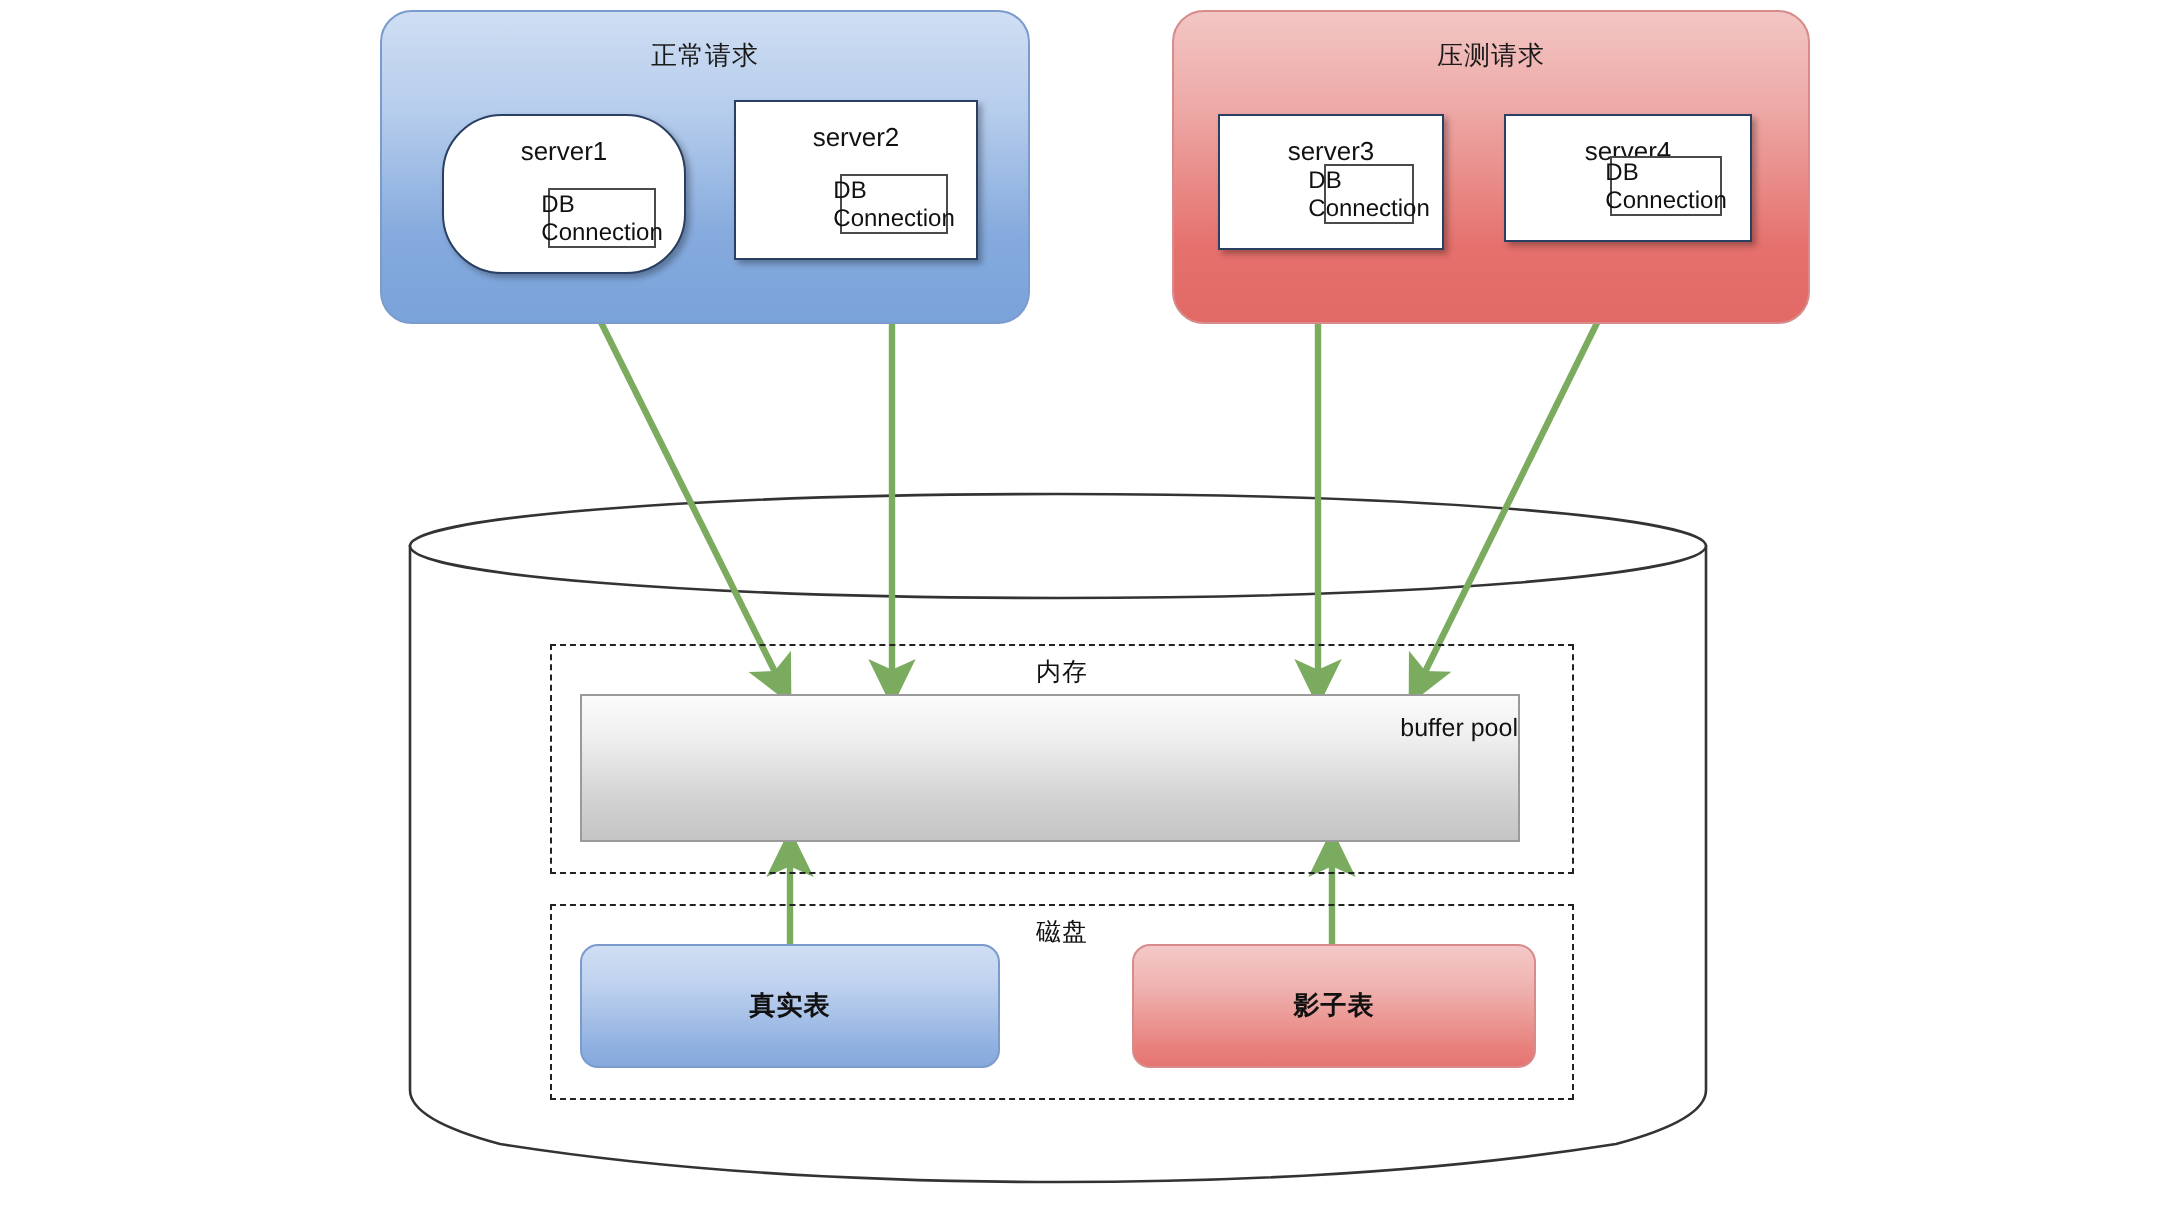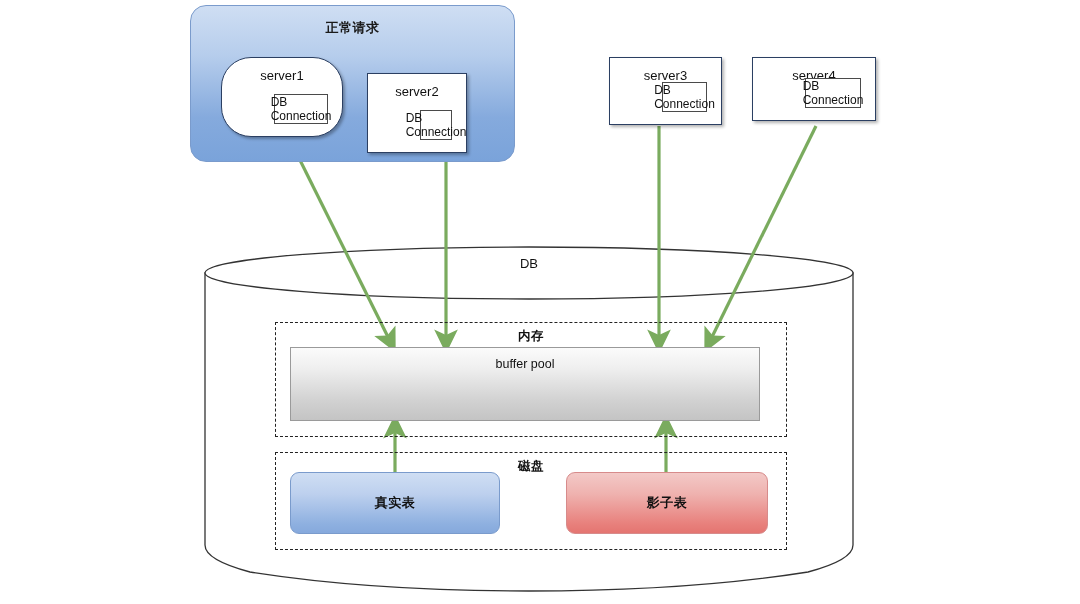--- a/index.html
+++ b/index.html
@@ -50,21 +50,21 @@
     background: linear-gradient(to bottom, #f2c6c4 0%, #eda8a5 32%, #e5706c 76%, #e26a66 100%);
   }
   .group-title {
     position: absolute;
     top: 13px;
     left: 0;
     right: 0;
     text-align: center;
     font-size: 13px;
     color: #1a1a1a;
-    font-weight: bold;
+    font-weight: normal;
     letter-spacing: 0.5px;
   }
 
   
   .server-box {
     position: absolute;
     background: #ffffff;
     border: 1.6px solid #2b3f62;
     box-sizing: border-box;
     box-shadow: 2px 2px 3px rgba(0,0,0,0.30);
@@ -89,21 +89,21 @@
     box-sizing: border-box;
     display: flex;
     align-items: center;
     justify-content: center;
     font-size: 12px;
     color: #111111;
     margin-left: 38px;
   }
 
   #server1 { left: 221px; top: 57px; width: 122px; height: 80px; border-radius: 30px; }
-  #server2 { left: 367px; top: 73px; width: 100px; height: 80px; }
+  #server2 { left: 367px; top: 50px; width: 122px; height: 80px; }
   #server3 { left: 609px; top: 57px; width: 113px; height: 68px; }
   #server4 { left: 752px; top: 57px; width: 124px; height: 64px; }
 
   
   #db-label {
     position: absolute;
     left: 205px;
     top: 256px;
     width: 648px;
     text-align: center;
@@ -131,41 +131,41 @@
     height: 98px;
   }
   .region-title {
     position: absolute;
     top: 5px;
     left: 0;
     right: 0;
     text-align: center;
     font-size: 12.5px;
     color: #111111;
-    font-weight: bold;
+    font-weight: normal;
     letter-spacing: 0.5px;
   }
 
   
   #buffer-pool {
     position: absolute;
     left: 290px;
     top: 347px;
     width: 470px;
     height: 74px;
     border: 1px solid #9a9a9a;
     box-sizing: border-box;
     background: linear-gradient(to bottom, #fbfbfb 0%, #efefef 28%, #d2d2d2 72%, #c4c4c4 100%);
   }
   #buffer-pool .bp-label {
     position: absolute;
     top: 9px;
     left: 0;
     right: 0;
-    text-align: center;
+    text-align: right;
     font-size: 12.5px;
     color: #111111;
   }
 
   
   .disk-table {
     position: absolute;
     border-radius: 9px;
     box-sizing: border-box;
     display: flex;
@@ -230,32 +230,34 @@
   <div class="server-box" id="server1">
     <div class="server-name">server1</div>
     <div class="db-conn">DB Connection</div>
   </div>
 
   <div class="server-box" id="server2">
     <div class="server-name">server2</div>
     <div class="db-conn">DB Connection</div>
   </div>
 
+  <div class="group-panel" id="panel-stress">
+    <div class="group-title">压测请求</div>
+  </div>
 
   <div class="server-box" id="server3">
     <div class="server-name">server3</div>
     <div class="db-conn">DB Connection</div>
   </div>
 
   <div class="server-box" id="server4">
     <div class="server-name">server4</div>
     <div class="db-conn">DB Connection</div>
   </div>
 
-  <div id="db-label">DB</div>
 
   <div class="dashed-region" id="memory-region">
     <div class="region-title">内存</div>
   </div>
 
   <div id="buffer-pool">
     <div class="bp-label">buffer pool</div>
   </div>
 
   <div class="dashed-region" id="disk-region">

